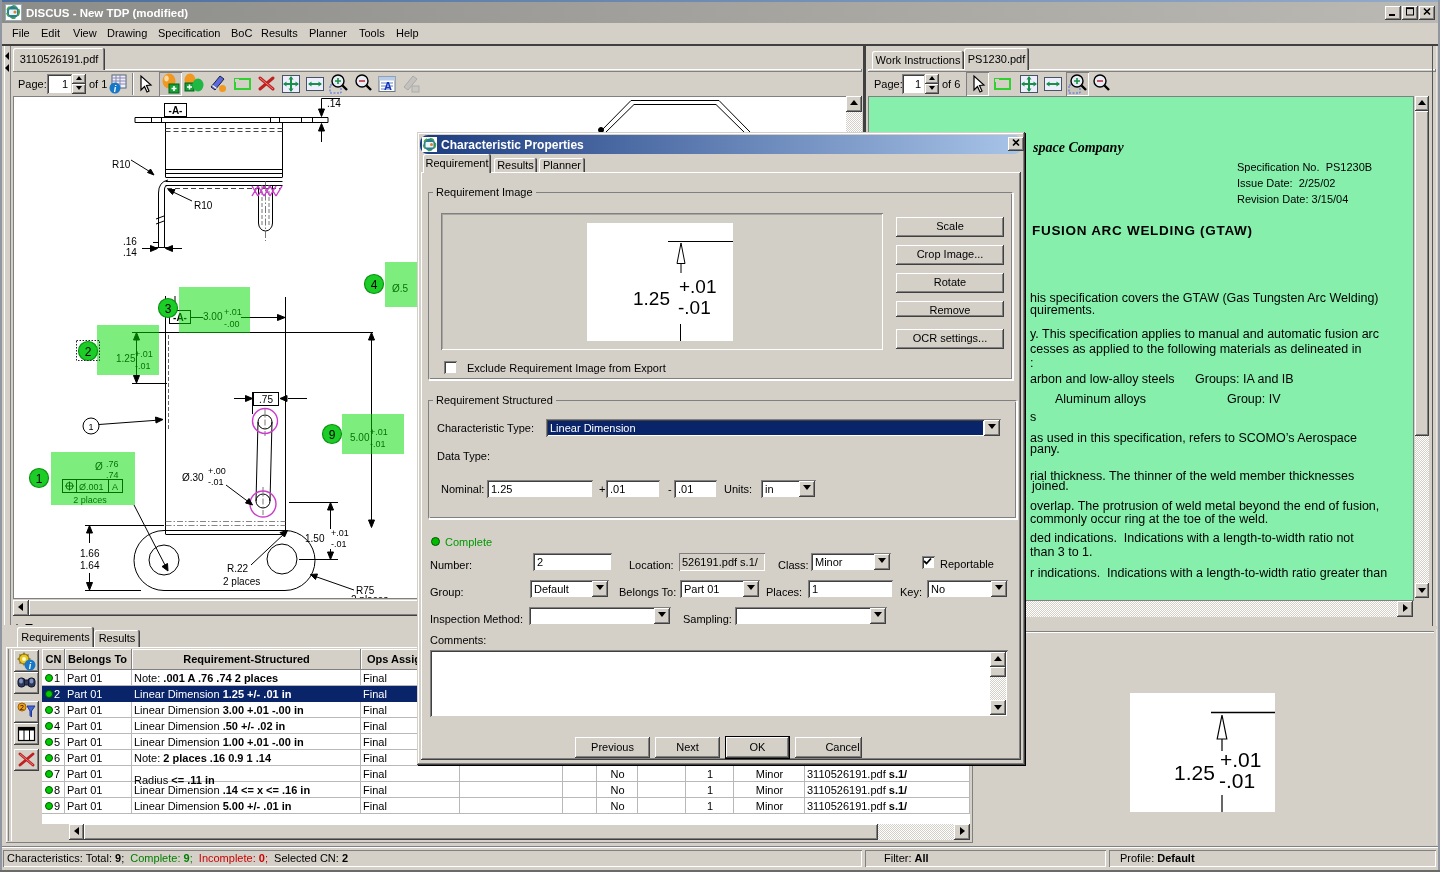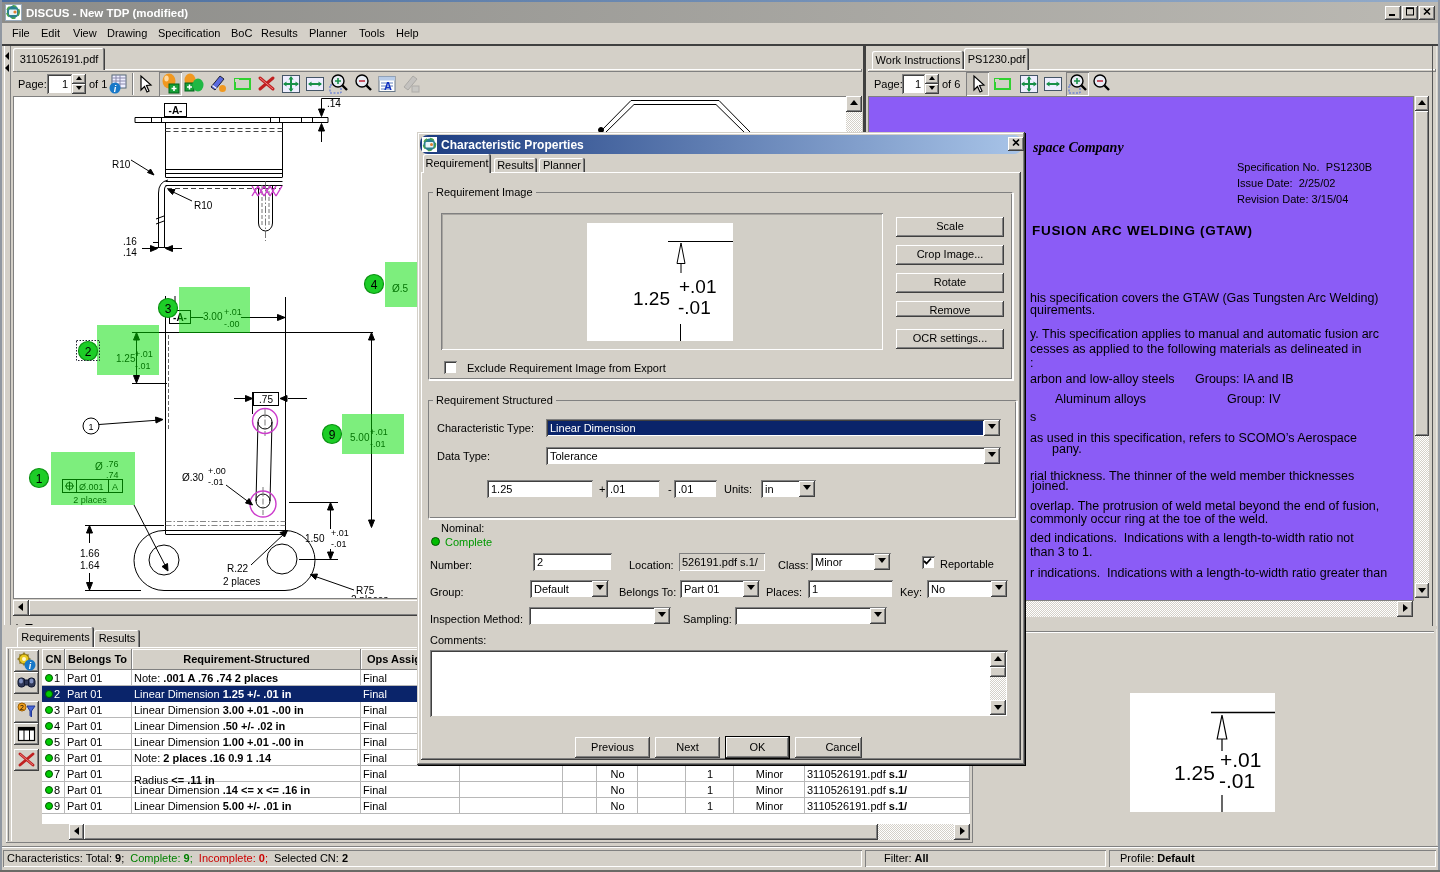--- a/index.html
+++ b/index.html
@@ -446,38 +446,38 @@
     </div>
     <div class="abs" style="left:222px;top:1px;width:22px;height:22px;">
       <svg width="22" height="22">
           <circle cx="10" cy="8" r="6" fill="#e8ecf4" stroke="#000" stroke-width="1.4"></circle>
           <path d="M7 8h6" stroke="#c03040" stroke-width="1.6"></path>
           <path d="M14.5 12.5 L19 17" stroke="#000" stroke-width="2.4"></path>
         </svg>
     </div>
   </div>
 
-  <div class="abs" style="left:2px;top:50px;width:546px;height:505px;background:#8b5cf6;border:1px solid #808080;overflow:hidden;font-size:12.5px;white-space:nowrap;" id="docwrap">
+  <div class="abs" style="left:2px;top:50px;width:546px;height:505px;background:#86efac;border:1px solid #808080;overflow:hidden;font-size:12.5px;white-space:nowrap;" id="docwrap">
     <div class="abs" style="left:164px;top:43px;font-family:'Liberation Serif',serif;font-style:italic;font-weight:bold;font-size:14px;">space Company</div>
     <div class="abs" style="left:368px;top:64px;font-size:11px;">Specification No.&nbsp; PS1230B</div>
     <div class="abs" style="left:368px;top:80px;font-size:11px;">Issue Date:&nbsp; 2/25/02</div>
     <div class="abs" style="left:368px;top:96px;font-size:11px;">Revision Date: 3/15/04</div>
     <div class="abs" style="left:163px;top:126px;font-weight:bold;font-size:13.5px;letter-spacing:0.7px;">FUSION ARC WELDING (GTAW)</div>
     <div class="abs" style="left:161px;top:194px;">his specification covers the GTAW (Gas Tungsten Arc Welding)</div>
     <div class="abs" style="left:161px;top:206px;">quirements.</div>
     <div class="abs" style="left:161px;top:230px;">y. This specification applies to manual and automatic fusion arc</div>
     <div class="abs" style="left:161px;top:245px;">cesses as applied to the following materials as delineated in</div>
     <div class="abs" style="left:161px;top:259px;">:</div>
     <div class="abs" style="left:161px;top:275px;">arbon and low-alloy steels</div>
     <div class="abs" style="left:326px;top:275px;">Groups: IA and IB</div>
     <div class="abs" style="left:186px;top:295px;">Aluminum alloys</div>
     <div class="abs" style="left:358px;top:295px;">Group: IV</div>
     <div class="abs" style="left:161px;top:313px;">s</div>
     <div class="abs" style="left:161px;top:334px;">as used in this specification, refers to SCOMO’s Aerospace</div>
-    <div class="abs" style="left:161px;top:345px;margin-left:22px;">pany.</div>
+    <div class="abs" style="left:161px;top:345px;">pany.</div>
     <div class="abs" style="left:161px;top:372px;">rial thickness. The thinner of the weld member thicknesses</div>
     <div class="abs" style="left:163px;top:382px;">joined.</div>
     <div class="abs" style="left:161px;top:402px;">overlap. The protrusion of weld metal beyond the end of fusion,</div>
     <div class="abs" style="left:161px;top:415px;">commonly occur ring at the toe of the weld.</div>
     <div class="abs" style="left:161px;top:434px;">ded indications.&nbsp; Indications with a length-to-width ratio not</div>
     <div class="abs" style="left:161px;top:448px;">than 3 to 1.</div>
     <div class="abs" style="left:161px;top:469px;">r indications.&nbsp; Indications with a length-to-width ratio greater than</div>
   </div>
 
   <div class="abs" style="left:549px;top:50px;width:14px;height:503px;">
@@ -740,29 +740,21 @@
   <div class="abs" style="left:20px;top:290px;">Characteristic Type:</div>
   <div class="abs field" style="left:129px;top:287px;width:455px;height:18px;">
     <div class="abs" style="left:2px;top:2px;right:18px;bottom:2px;background:#0a246a;color:#fff;padding:1px 0 0 2px;">Linear Dimension</div>
     <div class="combo-btn">
         <svg width="9" height="6">
           <polygon points="0,0 8,0 4,5" fill="#000"></polygon>
         </svg>
       </div>
   </div>
   <div class="abs" style="left:20px;top:318px;">Data Type:</div>
-  <div class="abs field" style="left:129px;top:315px;width:455px;height:18px;">
-    <div class="abs" style="left:4px;top:3px;">Tolerance</div>
-    <div class="combo-btn">
-        <svg width="9" height="6">
-          <polygon points="0,0 8,0 4,5" fill="#000"></polygon>
-        </svg>
-      </div>
-  </div>
-  <div class="abs" style="left:24px;top:351px;margin-top:39px;">Nominal:</div>
+  <div class="abs" style="left:24px;top:351px;">Nominal:</div>
   <div class="abs field" style="left:70px;top:348px;width:106px;height:18px;">
       <div class="abs" style="left:4px;top:3px;">1.25</div>
     </div>
   <div class="abs" style="left:182px;top:351px;">+</div>
   <div class="abs field" style="left:189px;top:348px;width:54px;height:18px;">
       <div class="abs" style="left:4px;top:3px;">.01</div>
     </div>
   <div class="abs" style="left:251px;top:351px;">-</div>
   <div class="abs field" style="left:257px;top:348px;width:43px;height:18px;">
       <div class="abs" style="left:4px;top:3px;">.01</div>

